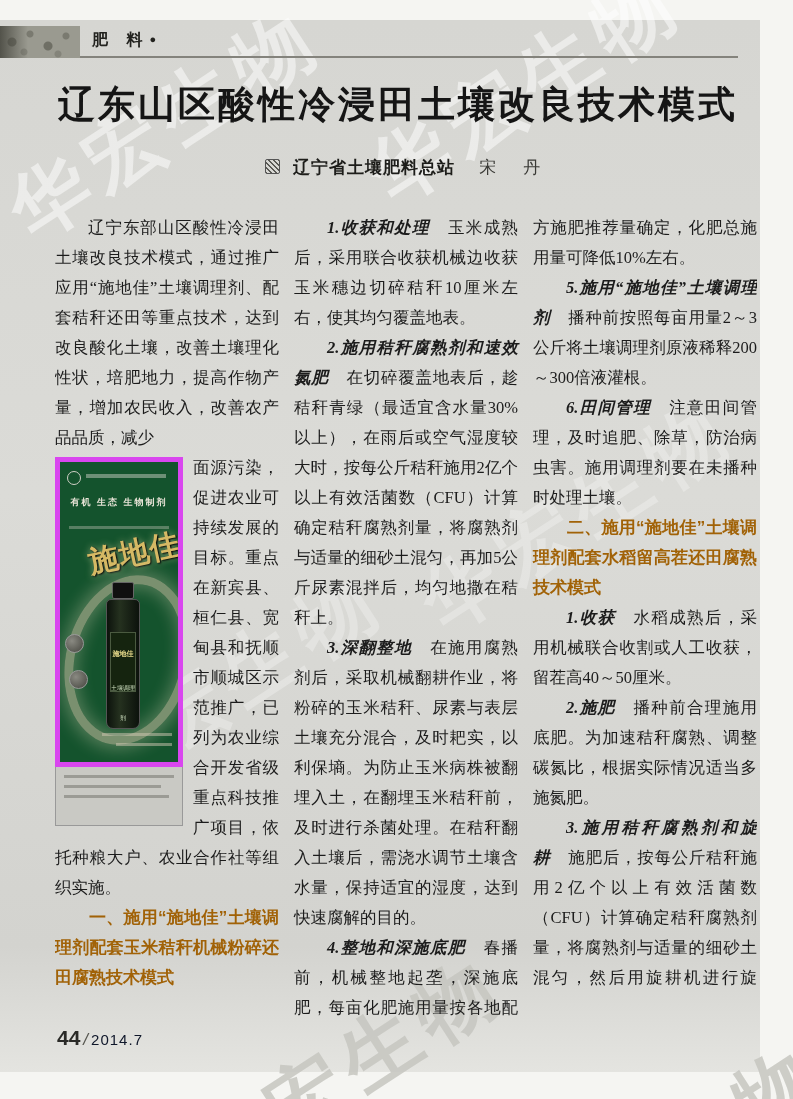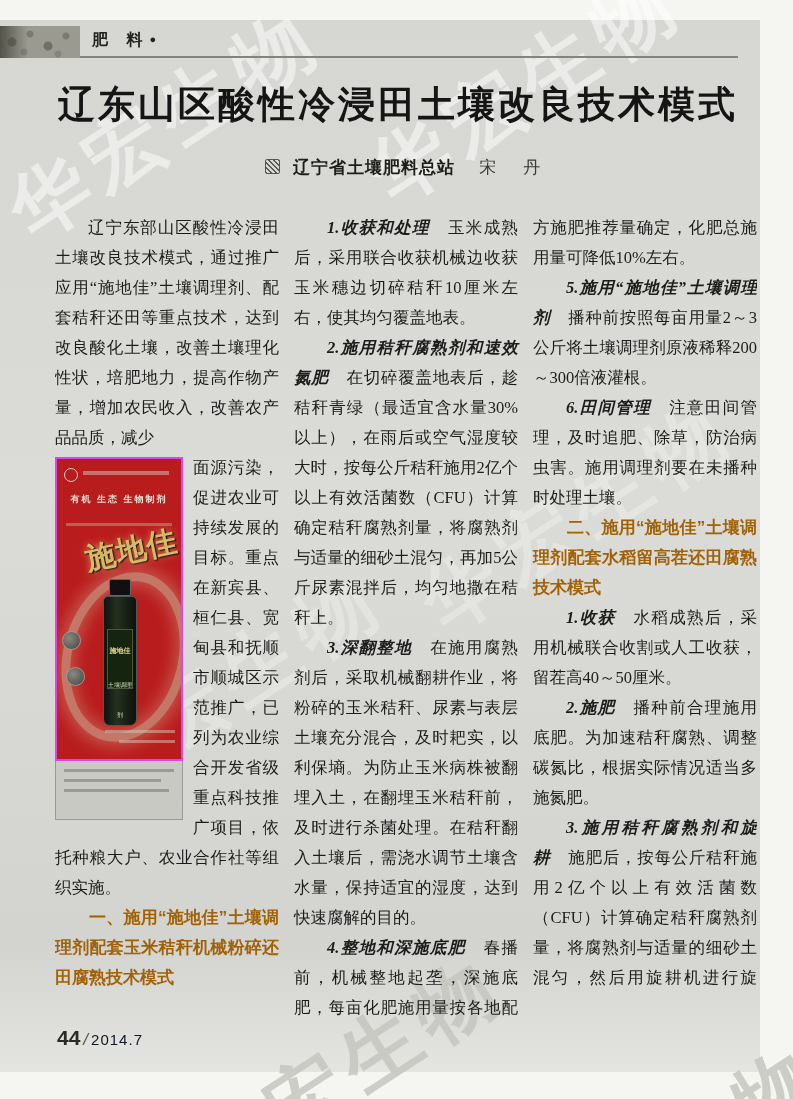--- a/index.html
+++ b/index.html
@@ -33,21 +33,21 @@
   .cols{position:absolute;left:55px;top:213px;width:702px;height:812px;
         column-count:3;column-gap:15px;column-fill:auto;
         font-size:16.5px;line-height:30px;text-align:justify;color:#1c1c1c;overflow:hidden;}
   .cols p{margin:0;text-indent:2em;}
   .cols p.noindent{text-indent:0;}
   .sec-h{font-family:"Liberation Sans",sans-serif;font-weight:bold;font-size:17px;
          line-height:30px;text-indent:2em;text-align:justify;color:#a16207;margin:0;}
   .lead{font-style:italic;font-weight:600;margin-right:1.1em;}
   
   .ad{float:left;width:128px;margin:4px 10px 2px 0;}
-  .ad-dark{position:relative;height:300px;background:#b91c1c;border:2px solid #d946ef;overflow:hidden;}
+  .ad-dark{position:relative;height:300px;background:#14532d;border:5px solid #d946ef;overflow:hidden;}
   .ad-logo{position:absolute;left:7px;top:9px;width:12px;height:12px;border:1px solid #cfcfc5;border-radius:50%;}
   .tbar1{height:4px;background:rgba(220,220,210,.45);margin:12px 12px 0 26px;}
   .ad-tag{text-align:center;font-size:9px;font-weight:bold;color:#e9e5d8;letter-spacing:2px;
           margin-top:9px;font-family:"Liberation Sans",sans-serif;white-space:nowrap;}
   .tbar2{height:3px;background:rgba(200,200,190,.38);margin:9px 9px 0 9px;}
   .ad-brand{position:absolute;left:28px;top:76px;font-size:30px;font-weight:bold;color:#d6b964;
             transform:rotate(-12deg);letter-spacing:1px;white-space:nowrap;
             font-family:"Liberation Sans",sans-serif;
             text-shadow:1px 1px 2px #000,0 0 7px rgba(255,240,180,.55);}
   .ad-ring{position:absolute;left:6px;top:112px;width:106px;height:154px;border-radius:50%;

